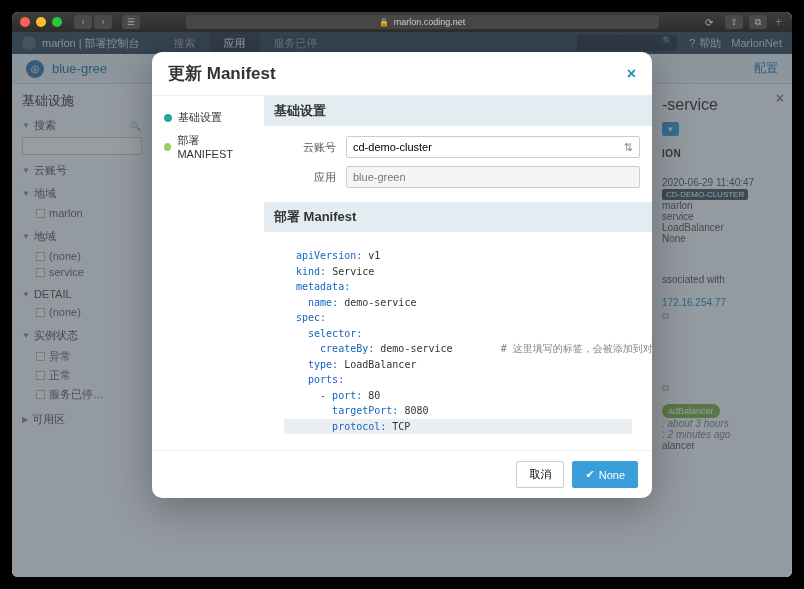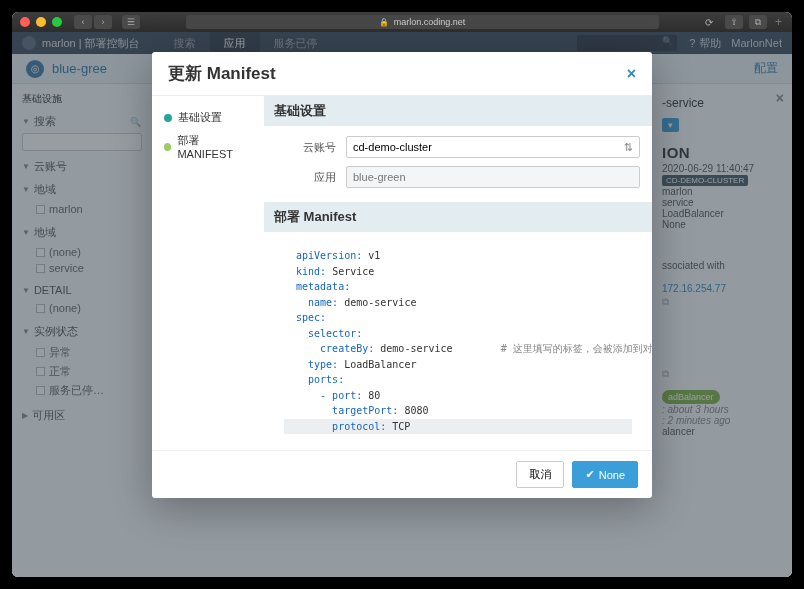--- a/index.html
+++ b/index.html
@@ -34,41 +34,41 @@
     .top-search::after { content: "🔍"; position: absolute; right: 4px; top: 1px; font-size: 9px; opacity: 0.5; }
     .top-help { margin-left: 12px; display: flex; align-items: center; gap: 4px; }
     .top-user { margin-left: 10px; }
     
     .subheader { height: 30px; background: #e8eff5; display: flex; align-items: center; padding: 0 14px; font-size: 13px; color: #37474f; border-bottom: 1px solid #d0dae2; }
     .sub-icon { width: 18px; height: 18px; border-radius: 50%; background: #3d7aa8; margin-right: 8px; display: flex; align-items: center; justify-content: center; color: #fff; font-size: 10px; }
     .sub-right { margin-left: auto; color: #3d7aa8; font-size: 12px; }
     
     .main-area { display: flex; height: calc(100% - 52px); background: #f5f8fa; }
     .left-panel { width: 140px; padding: 8px 10px; font-size: 11px; color: #444; }
-    .sec-title { font-size: 10px; color: #333; margin-bottom: 8px; font-weight: 500; }
+    .sec-title { font-size: 13px; color: #333; margin-bottom: 8px; font-weight: 500; }
     .facet { margin-bottom: 8px; }
     .facet-head { display: flex; align-items: center; gap: 4px; color: #555; font-size: 11px; margin-bottom: 4px; }
     .caret { font-size: 8px; color: #888; }
     .search-box { width: 100%; height: 18px; border: 1px solid #ccc; background: #fff; border-radius: 2px; }
     .facet-item { padding: 2px 0 2px 14px; color: #666; display: flex; align-items: center; gap: 4px; }
     .cb { width: 9px; height: 9px; border: 1px solid #bbb; background: #fff; }
     
     .right-panel { margin-left: auto; width: 140px; padding: 12px 10px; font-size: 10px; color: #555; position: relative; }
     .close-x { position: absolute; top: 6px; right: 8px; color: #888; font-size: 14px; font-weight: bold; }
-    .svc-name { font-size: 12px; color: #333; margin-bottom: 8px; }
+    .svc-name { font-size: 16px; color: #333; margin-bottom: 8px; }
     .ribbon-blue { display: inline-block; padding: 2px 6px; background: #3a9fd8; color: #fff; border-radius: 2px; font-size: 9px; margin-bottom: 8px; }
-    .info-label { color: #333; font-size: 15px; margin: 4px 0 2px; font-weight: 600; letter-spacing: 0.5px; }
+    .info-label { color: #333; font-size: 10px; margin: 4px 0 18px; font-weight: 600; letter-spacing: 0.5px; }
     .badge-dark { display: inline-block; padding: 1px 4px; background: #455a64; color: #fff; font-size: 8px; border-radius: 2px; }
     .ip-link { color: #2a8fc0; }
     .badge-green { display: inline-block; padding: 2px 6px; background: #7cb342; color: #fff; border-radius: 8px; font-size: 9px; margin-top: 10px; }
     .time-ago { font-style: italic; color: #888; }
     
     
     .overlay { position: absolute; inset: 0; top: 20px; background: rgba(50,60,70,0.5); display: flex; align-items: flex-start; justify-content: center; padding-top: 20px; }
-    .modal { width: 500px; background: #fff; border-radius: 3px; box-shadow: 0 10px 40px rgba(0,0,0,0.3); display: flex; flex-direction: column; max-height: 495px; }
+    .modal { width: 500px; background: #fff; border-radius: 10px; box-shadow: 0 10px 40px rgba(0,0,0,0.3); display: flex; flex-direction: column; max-height: 495px; }
     .modal-head { padding: 10px 16px; display: flex; justify-content: space-between; align-items: center; }
     .modal-title { font-size: 17px; font-weight: 600; color: #333; }
     .modal-close { color: #2a8fc0; font-size: 16px; font-weight: bold; cursor: pointer; }
     .modal-body { flex: 1; display: flex; overflow: hidden; border-top: 1px solid #eee; }
     .modal-sidebar { width: 112px; padding: 10px 8px; font-size: 11px; }
     .ms-item { padding: 4px 4px; display: flex; align-items: center; gap: 6px; color: #333; cursor: pointer; }
     .dot { width: 8px; height: 8px; border-radius: 50%; }
     .dot-teal { background: #26a69a; }
     .dot-olive { background: #9ccc65; }
     .modal-content { flex: 1; padding: 0 12px 10px; overflow-y: auto; }

